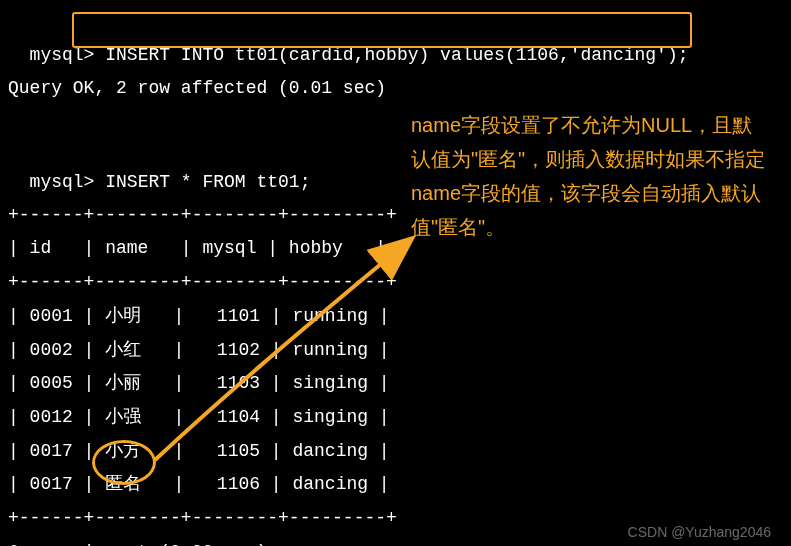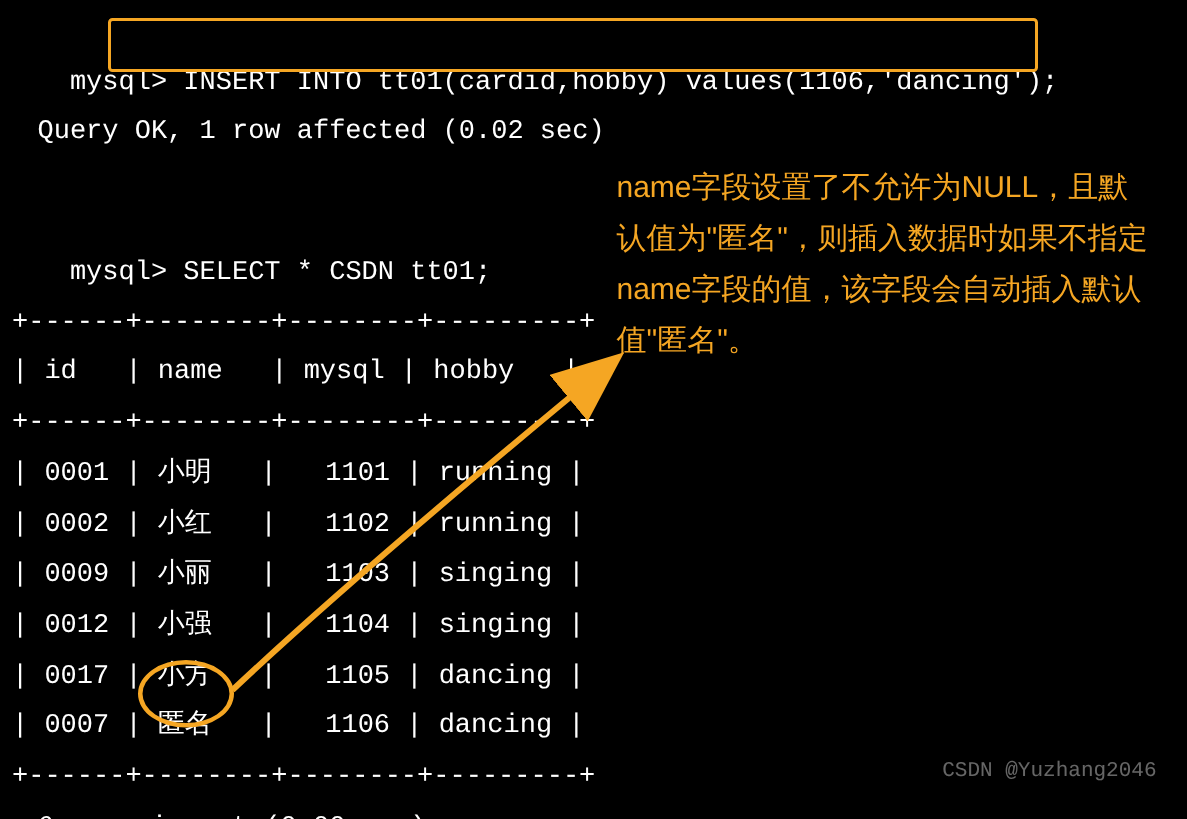--- a/index.html
+++ b/index.html
@@ -12,21 +12,21 @@
       color: #fff;
       font-family: 'Courier New', monospace;
       font-size: 18px;
       width: 791px;
       height: 546px;
       position: relative;
       padding: 10px 0;
       overflow: hidden;
     }
     .terminal-line {
-      padding: 2px 25px;
+      padding: 2px 8px;
       white-space: pre;
       line-height: 1.6;
     }
     .prompt {
       color: #fff;
     }
     .highlighted-query {
       display: inline-block;
     }
     .yellow-box {
@@ -61,57 +61,57 @@
       position: absolute;
       left: 140px;
       top: 230px;
       width: 290px;
       height: 240px;
       pointer-events: none;
     }
     .watermark {
       position: absolute;
       right: 20px;
-      bottom: 24px;
+      bottom: 6px;
       color: rgba(255,255,255,0.4);
-      font-family: Liberation Mono, monospace;
+      font-family: Liberation Sans, sans-serif;
       font-size: 14px;
     }
     .table-line {
       padding: 2px 8px;
       white-space: pre;
       line-height: 1.65;
     }
   </style>
 </head>
 <body>
 
 <div class="terminal-line">
   <span class="prompt">mysql&gt;</span> <span class="highlighted-query">INSERT INTO tt01(cardid,hobby) values(1106,'dancing');</span>
 </div>
 
 <div class="yellow-box"></div>
 
-<div class="terminal-line">Query OK, 1 row affected (0.02 sec)</div>
+<div class="terminal-line">Query OK, 2 row affected (0.01 sec)</div>
 
 <div class="terminal-line">&nbsp;</div>
 
 <div class="terminal-line">
-  <span class="prompt">mysql&gt;</span> <span>SELECT * CSDN tt01;</span>
+  <span class="prompt">mysql&gt;</span> <span>INSERT * FROM tt01;</span>
 </div>
 
 <div class="table-line">+------+--------+--------+---------+</div>
 <div class="table-line">| id   | name   | mysql | hobby   |</div>
 <div class="table-line">+------+--------+--------+---------+</div>
 <div class="table-line">| 0001 | 小明   |   1101 | running |</div>
 <div class="table-line">| 0002 | 小红   |   1102 | running |</div>
-<div class="table-line">| 0009 | 小丽   |   1103 | singing |</div>
+<div class="table-line">| 0005 | 小丽   |   1103 | singing |</div>
 <div class="table-line">| 0012 | 小强   |   1104 | singing |</div>
 <div class="table-line">| 0017 | 小方   |   1105 | dancing |</div>
-<div class="table-line">| 0007 | 匿名   |   1106 | dancing |</div>
+<div class="table-line">| 0017 | 匿名   |   1106 | dancing |</div>
 <div class="table-line">+------+--------+--------+---------+</div>
 
 <div class="terminal-line">6 rows in set (0.00 sec)</div>
 
 <div class="annotation-text">name字段设置了不允许为NULL，且默认值为"匿名"，则插入数据时如果不指定name字段的值，该字段会自动插入默认值"匿名"。</div>
 
 <div class="circle-highlight"></div>
 
 <svg class="arrow-svg" viewBox="0 0 290 240">
   <defs>

